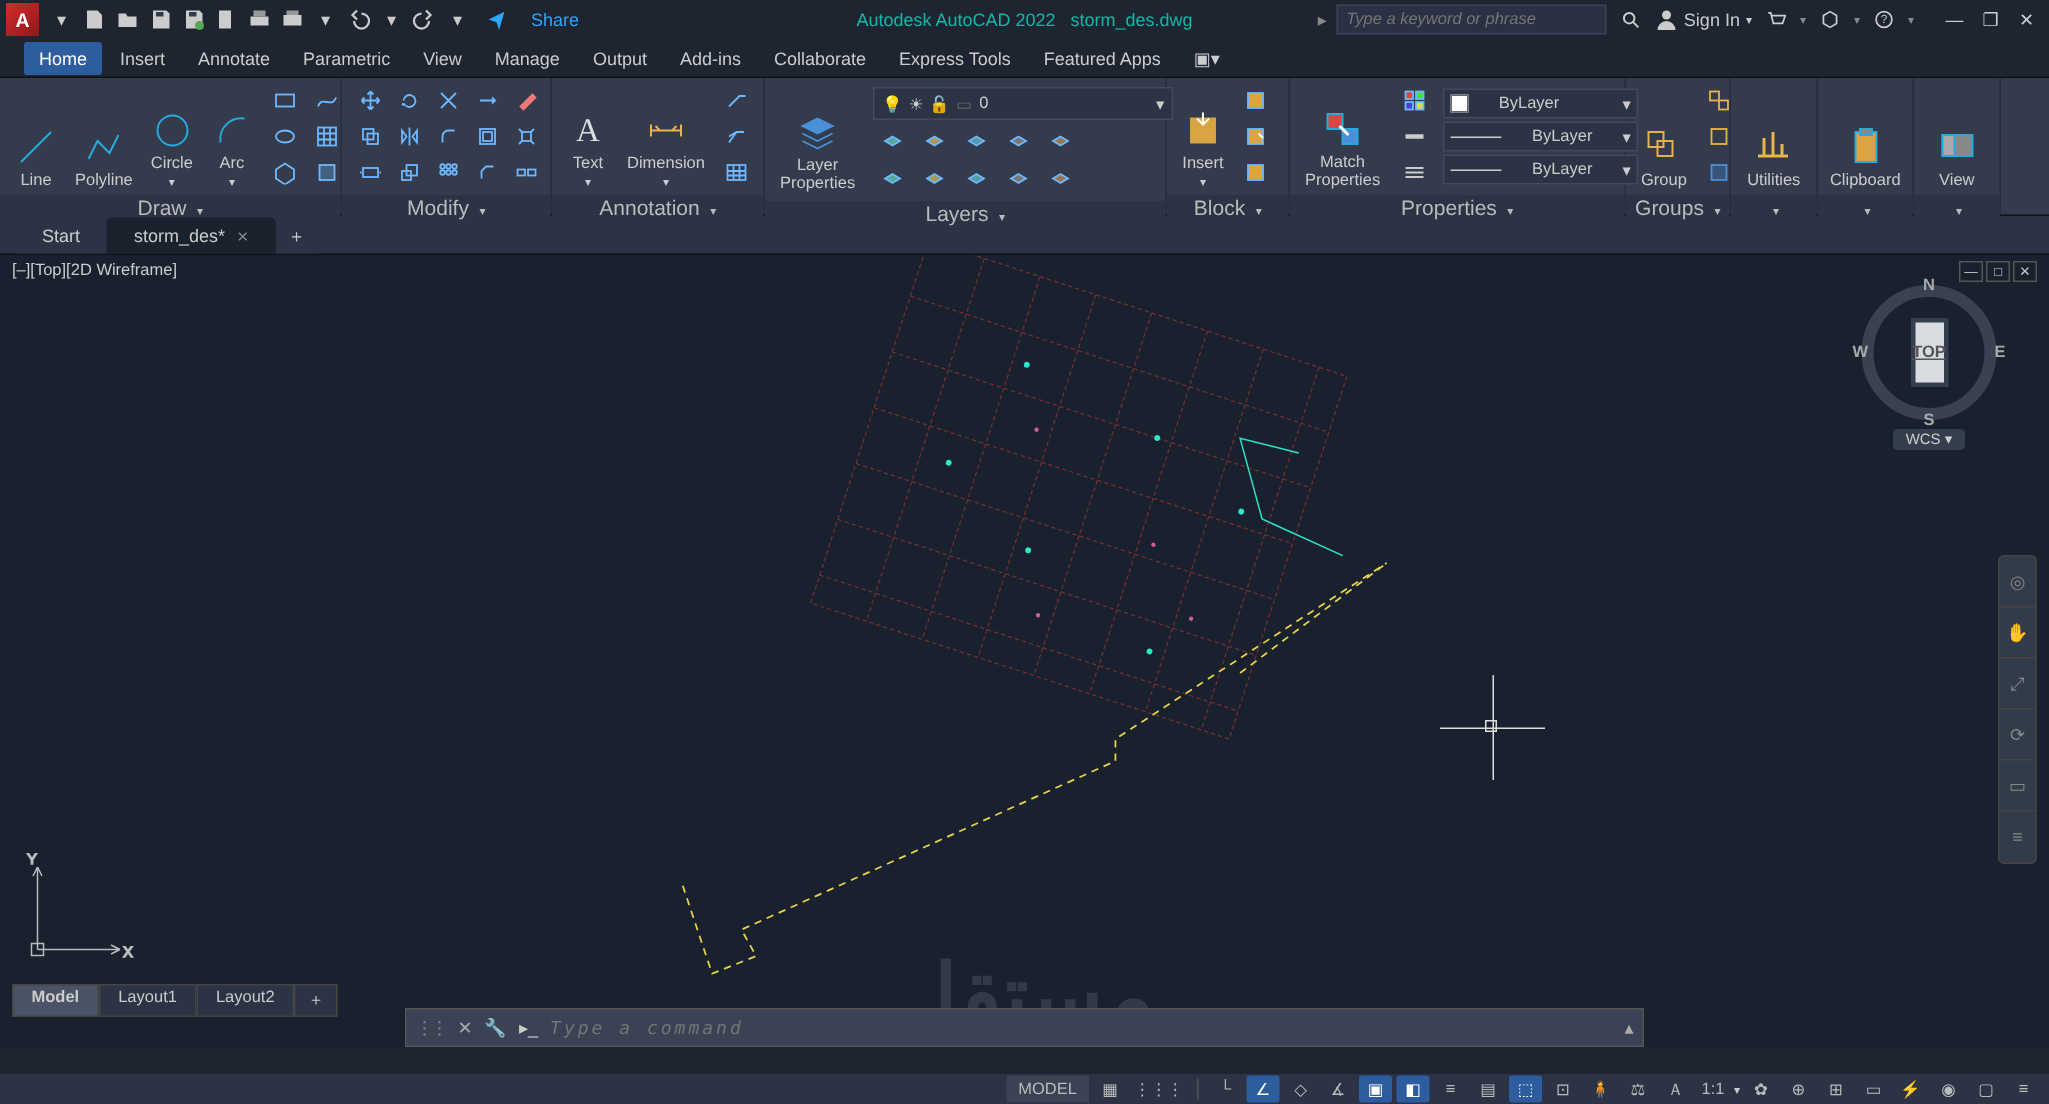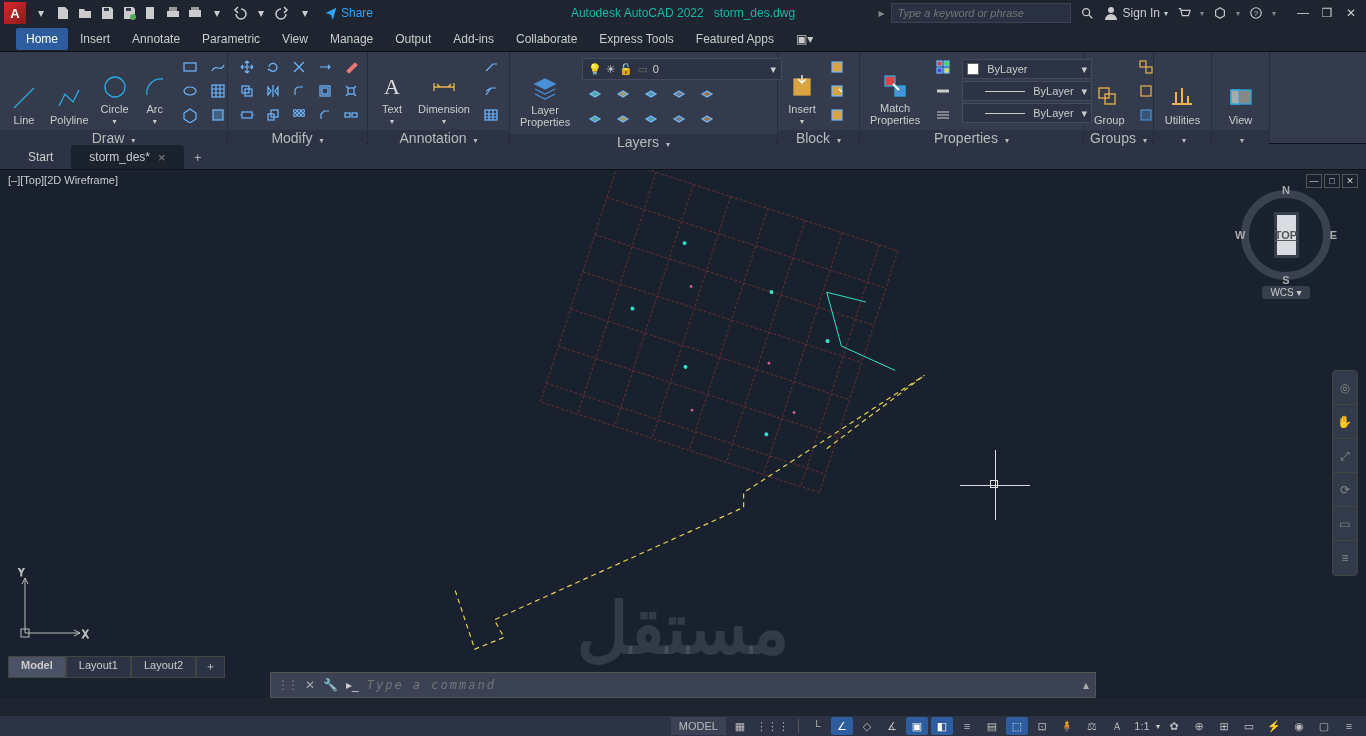--- a/index.html
+++ b/index.html
@@ -3,21 +3,21 @@
 <meta charset="utf-8">
 <style>
 * { margin: 0; padding: 0; box-sizing: border-box; font-family: "Segoe UI", Arial, sans-serif; }
 body { width: 1366px; height: 736px; background: #1e2430; color: #ccc; overflow: hidden; position: relative; font-size: 12px; }
 
 
 .titlebar { height: 26px; background: #1e2430; display: flex; align-items: center; padding: 0 4px; position: relative; }
 .app-icon { width: 22px; height: 22px; background: linear-gradient(135deg,#d62a2a,#8b1a1a); display:flex; align-items:center; justify-content:center; color:#fff; font-weight:bold; font-size:13px; margin-right:4px; }
 .qat-btn { width: 22px; height: 22px; display:flex; align-items:center; justify-content:center; color:#ccc; cursor:pointer; }
 .qat-btn svg { width:16px; height:16px; fill:#ccc; }
-.share-btn { color:#2aa7ff; margin-left:8px; display:flex; align-items:center; gap:3px; cursor:pointer; }
+.share-btn { color:#2aa7ff; margin-left:8px; display:flex; align-items:center; gap:16px; cursor:pointer; }
 .title-center { position:absolute; left:50%; transform:translateX(-50%); display:flex; gap:10px; color:#14b8a6; }
 .title-right { margin-left:auto; display:flex; align-items:center; gap:6px; }
 .search-area { display:flex; align-items:center; background:#2a3142; border:1px solid #3a4254; height:20px; padding:0 6px; width:180px; }
 .search-area input { background:transparent; border:none; outline:none; color:#ccc; font-style:italic; font-size:11px; width:100%; }
 .title-icn { width:20px; height:20px; display:flex; align-items:center; justify-content:center; color:#ccc; cursor:pointer; }
 .signin { display:flex; align-items:center; gap:4px; cursor:pointer; }
 .win-controls { display:flex; gap:2px; margin-left:10px; }
 .win-btn { width:22px; height:18px; display:flex; align-items:center; justify-content:center; cursor:pointer; }
 
 
@@ -37,21 +37,21 @@
 .big-btn .lbl { font-size:11px; }
 .sm-grid { display:grid; grid-template-columns:repeat(2,26px); grid-template-rows:repeat(3,22px); gap:2px; }
 .sm-grid3 { display:grid; grid-template-columns:repeat(3,26px); grid-template-rows:repeat(3,22px); gap:2px; }
 .sm-grid .si, .sm-grid3 .si, .sm-col .si, .sm-row .si { width:26px; height:22px; display:flex; align-items:center; justify-content:center; cursor:pointer; }
 .sm-col { display:flex; flex-direction:column; gap:2px; }
 .sm-row { display:flex; gap:2px; }
 .si svg { width:16px; height:16px; stroke:#6fb8ff; fill:none; stroke-width:1.2; }
 .layer-combo { width:200px; height:22px; background:#2b3344; border:1px solid #424a5c; display:flex; align-items:center; padding:0 5px; gap:5px; color:#ccc; font-size:11px;}
 .layer-icons { display:flex; gap:4px; }
 .layer-icons span { font-size:11px; }
-.bylayer-row { width:130px; height:20px; background:#2b3344; border:1px solid #424a5c; display:flex; align-items:center; padding:0 4px; gap:8px; font-size:11px; justify-content:flex-end;}
+.bylayer-row { width:130px; height:20px; background:#2b3344; border:1px solid #424a5c; display:flex; align-items:center; padding:0 4px; gap:20px; font-size:11px; justify-content:flex-end;}
 .swatch { width:12px; height:12px; border:1px solid #666; background:#fff; }
 
 
 .filetabs { height:26px; background:#2b3344; display:flex; align-items:flex-end; padding:0 10px; gap:0; border-bottom:1px solid #0e1218;}
 .ftab { height:24px; padding:0 18px; display:flex; align-items:center; gap:8px; color:#ccc; background:#2b3344; cursor:pointer; border-top-left-radius:4px; border-top-right-radius:4px; }
 .ftab.active { background:#1a222e; }
 .ftab .x { color:#888; cursor:pointer; font-size:13px; }
 .ftab.add { padding:0 8px; }
 
 
@@ -93,21 +93,21 @@
 .ltab { padding:2px 12px; background:#2b3344; color:#ccc; cursor:pointer; border:1px solid #444; font-size:11px;}
 .ltab.active { background:#4a5266; font-weight:bold;}
 .ltab.add { padding:2px 8px;}
 
 
 .statusbar { position:absolute; bottom:0; left:0; right:0; height:20px; background:#2b3344; display:flex; align-items:center; padding:0 6px; gap:3px; justify-content:flex-end;}
 .sbtn { min-width:22px; height:18px; display:flex; align-items:center; justify-content:center; color:#bbb; cursor:pointer; font-size:11px; padding:0 2px;}
 .sbtn.on { background:#2d5d9f; color:#fff; border-radius:2px;}
 .sb-model { background:#3a4254; padding:0 8px; height:18px; display:flex; align-items:center; }
 
-.watermark { position:absolute; bottom:28px; left:50%; transform:translateX(-50%); font-size:71px; color:rgba(160,170,185,0.18); font-weight:bold; letter-spacing:1px; pointer-events:none; direction:rtl;}
+.watermark { position:absolute; bottom:0; left:50%; transform:translateX(-50%); font-size:58px; color:rgba(160,170,185,0.18); font-weight:bold; letter-spacing:1px; pointer-events:none; direction:rtl;}
 </style>
 </head>
 <body>
 
 <div class="titlebar">
   <div class="app-icon">A</div>
   <div class="qat-btn">▾</div>
   <div class="qat-btn">
       <svg viewBox="0 0 16 16">
         <path d="M3 2h7l3 3v9H3z" fill="#ccc"></path>
@@ -678,20 +678,36 @@
             </svg>
           </div>
           <div class="lbl">Utilities</div>
         </div>
     </div>
     <div class="panel-title">
         <span class="drop"></span>
       </div>
   </div>
 
+  <div class="ribbon-panel" style="width:64px">
+    <div class="panel-body" style="justify-content:center">
+      <div class="big-btn">
+          <div class="ico">
+            <svg viewBox="0 0 28 28">
+              <rect x="7" y="4" width="14" height="20" fill="#d9a441"></rect>
+              <rect x="10" y="2" width="8" height="4" fill="#888"></rect>
+            </svg>
+          </div>
+          <div class="lbl">Clipboard</div>
+        </div>
+    </div>
+    <div class="panel-title">
+        <span class="drop"></span>
+      </div>
+  </div>
 
   <div class="ribbon-panel" style="width:58px">
     <div class="panel-body" style="justify-content:center">
       <div class="big-btn">
           <div class="ico">
             <svg viewBox="0 0 28 28">
               <rect x="4" y="6" width="20" height="14" fill="#888"></rect>
               <rect x="4" y="6" width="8" height="14" fill="#aaa"></rect>
             </svg>
           </div>

